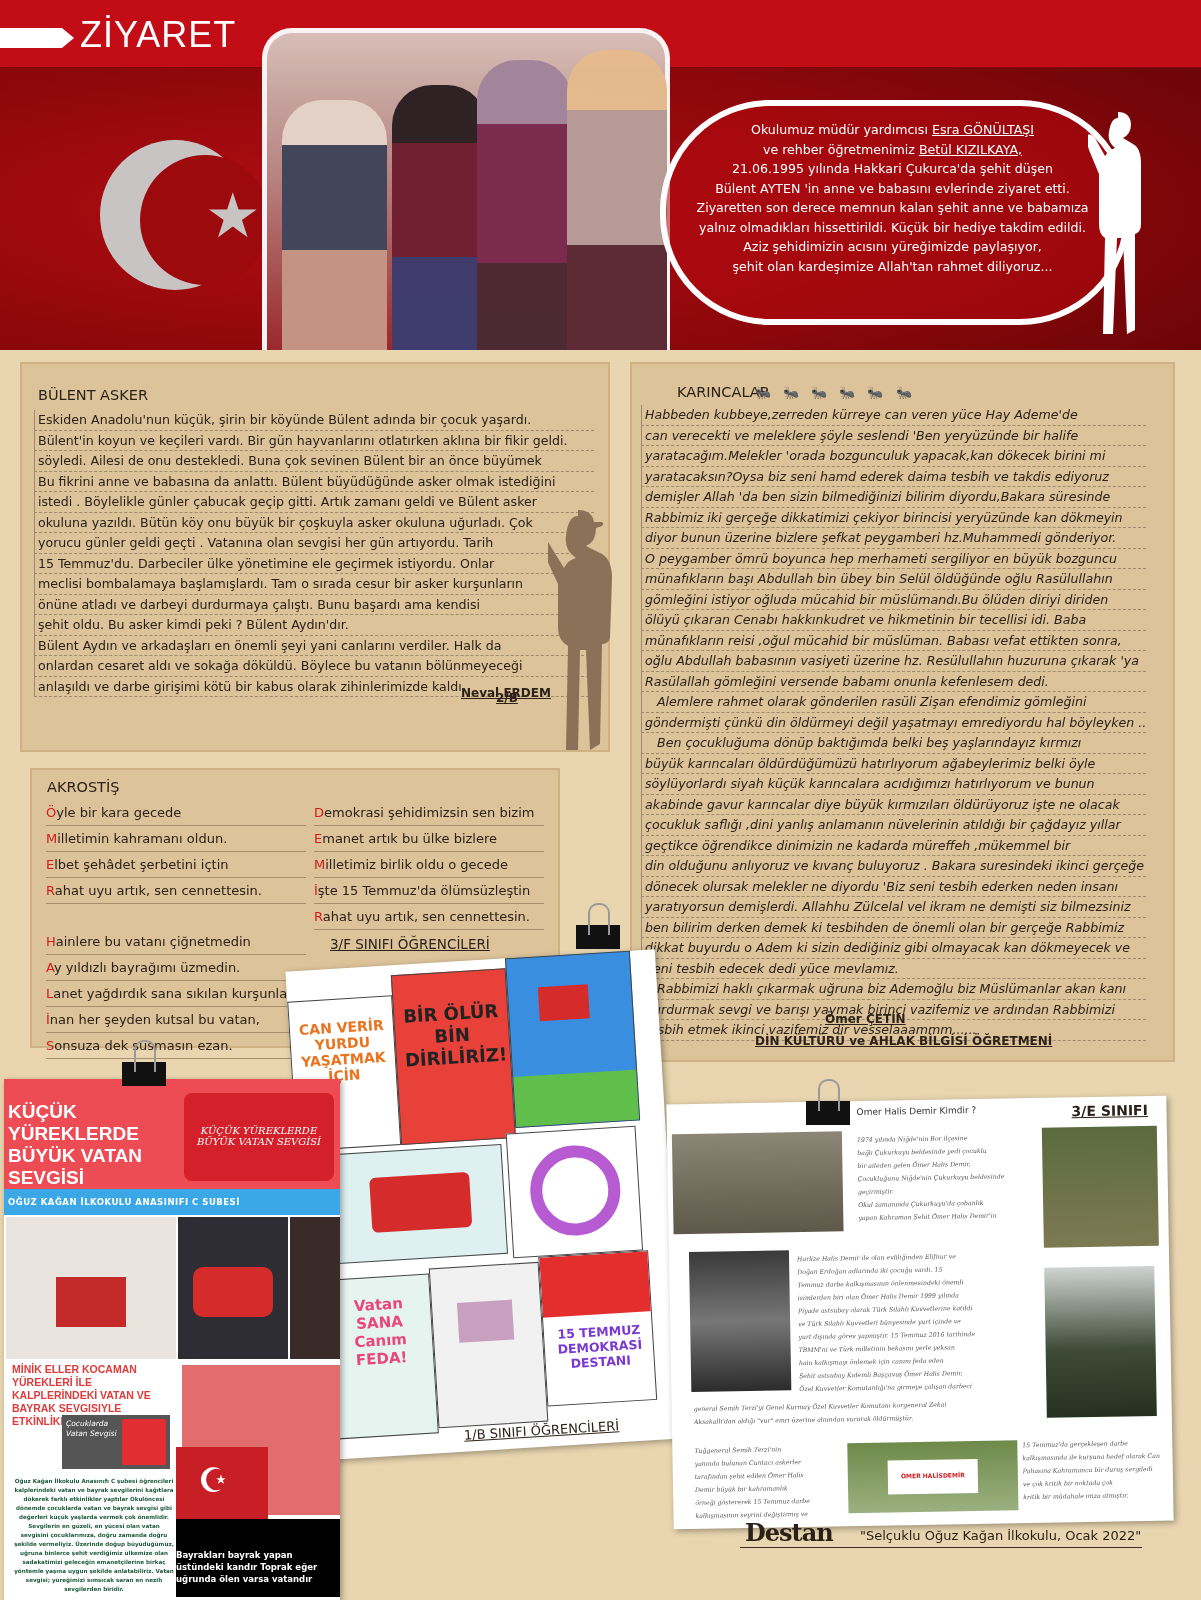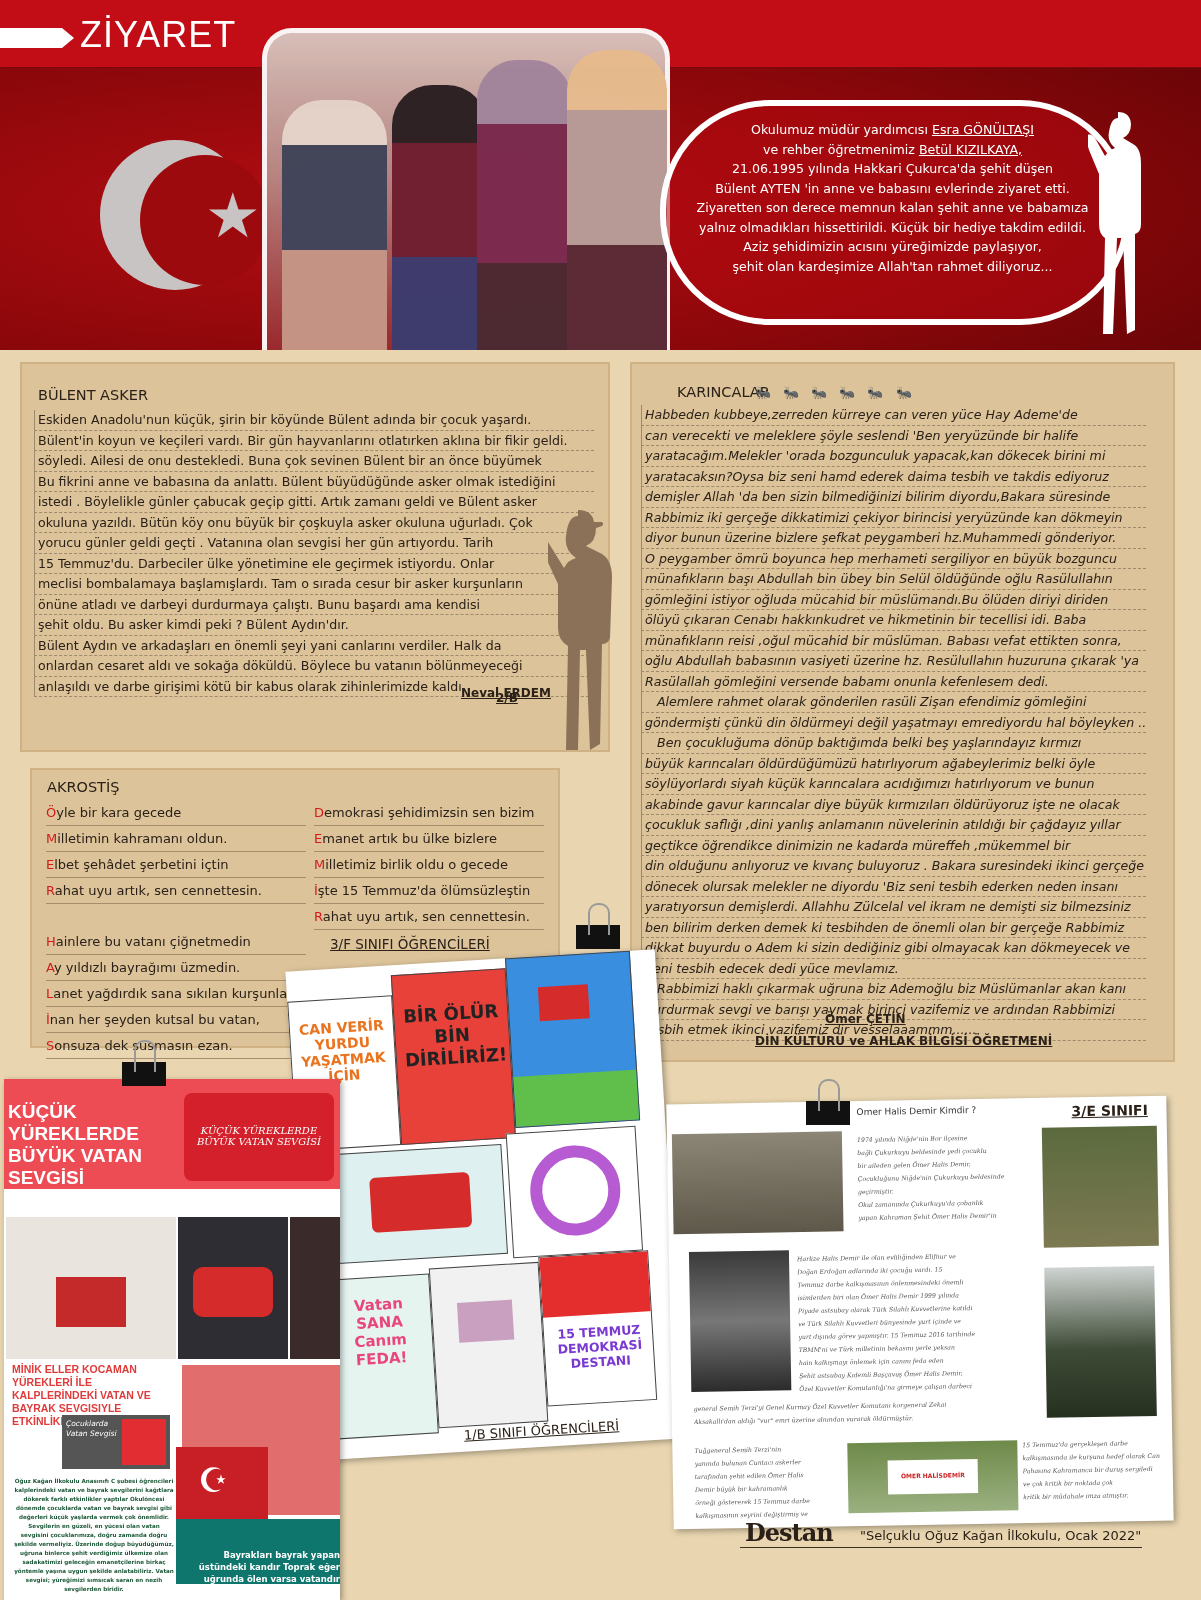--- a/index.html
+++ b/index.html
@@ -123,22 +123,22 @@
   .kl-photo { position: absolute; background: #c42a2a; }
   .kl-red-text {
     position: absolute; left: 8px; top: 284px; width: 168px; color: #e03a3a;
     font-family: "Liberation Sans", sans-serif; font-weight: bold; font-size: 10.5px; line-height: 13px;
   }
   .kl-small-text {
     position: absolute; left: 10px; top: 398px; width: 160px; font-size: 5.6px; line-height: 9px;
     color: #1e5a3a; font-weight: bold; text-align: center;
   }
   .kl-caption {
-    position: absolute; left: 172px; top: 440px; width: 164px; height: 65px; background: #0f766e;
-    color: #fff; font-size: 8.5px; line-height: 12px; text-align: right; padding-top: 30px; font-weight: bold;
+    position: absolute; left: 172px; top: 440px; width: 164px; height: 78px; background: #000000;
+    color: #fff; font-size: 8.5px; line-height: 12px; text-align: left; padding-top: 30px; font-weight: bold;
   }
   .card-mid {
     position: absolute; left: 300px; top: 960px; width: 370px; height: 490px;
     background: #fff; transform: rotate(-3.5deg); box-shadow: 2px 2px 6px rgba(0,0,0,.35);
   }
   .tile { position: absolute; border: 1px solid #444; overflow: hidden; }
   .card-right {
     position: absolute; left: 670px; top: 1100px; width: 500px; height: 425px;
     background: #fff; transform: rotate(-1deg); box-shadow: 2px 2px 6px rgba(0,0,0,.35);
   }
@@ -304,20 +304,21 @@
     <div style="position:absolute;left:4px;top:70px;width:102px;font-weight:bold;font-size:12.5px;line-height:15px;text-align:center;color:#7a3ad2;">15 TEMMUZ DEMOKRASİ DESTANI</div>
   </div>
   <div style="position:absolute;left:150px;top:466px;font-size:13px;text-decoration:underline;color:#2b2118;">1/B SINIFI ÖĞRENCİLERİ</div>
 </div>
 <div class="clip" style="left:576px;top:925px;"></div>
 
 <div class="card-left">
   <div class="kl-banner"></div>
   <div class="kl-title">KÜÇÜK YÜREKLERDE BÜYÜK VATAN SEVGİSİ</div>
   <div class="kl-badge">KÜÇÜK YÜREKLERDE BÜYÜK VATAN SEVGİSİ</div>
+  <div class="kl-strip">OĞUZ KAĞAN İLKOKULU ANASINIFI C SUBESİ</div>
   <div class="kl-photo" style="left:2px;top:138px;width:170px;height:142px;background:#e9e4de;">
     <div style="position:absolute;left:50px;top:60px;width:70px;height:50px;background:#c42a2a;"></div>
   </div>
   <div class="kl-photo" style="left:174px;top:138px;width:110px;height:142px;background:#2e2d33;">
     <div style="position:absolute;left:15px;top:50px;width:80px;height:50px;background:#d52b2b;border-radius:10px;"></div>
   </div>
   <div class="kl-photo" style="left:286px;top:138px;width:50px;height:142px;background:#3b2a2a;"></div>
   <div class="kl-red-text">MİNİK ELLER KOCAMAN YÜREKLERİ İLE KALPLERİNDEKİ VATAN  VE BAYRAK SEVGISIYLE   ETKİNLİKLER YAPTILAR</div>
   <div style="position:absolute;left:58px;top:336px;width:108px;height:54px;background:#555;">
     <div style="position:absolute;left:4px;top:4px;width:55px;color:#fff;font-size:7.5px;font-style:italic;line-height:10px;">Çocuklarda Vatan Sevgisi</div>

